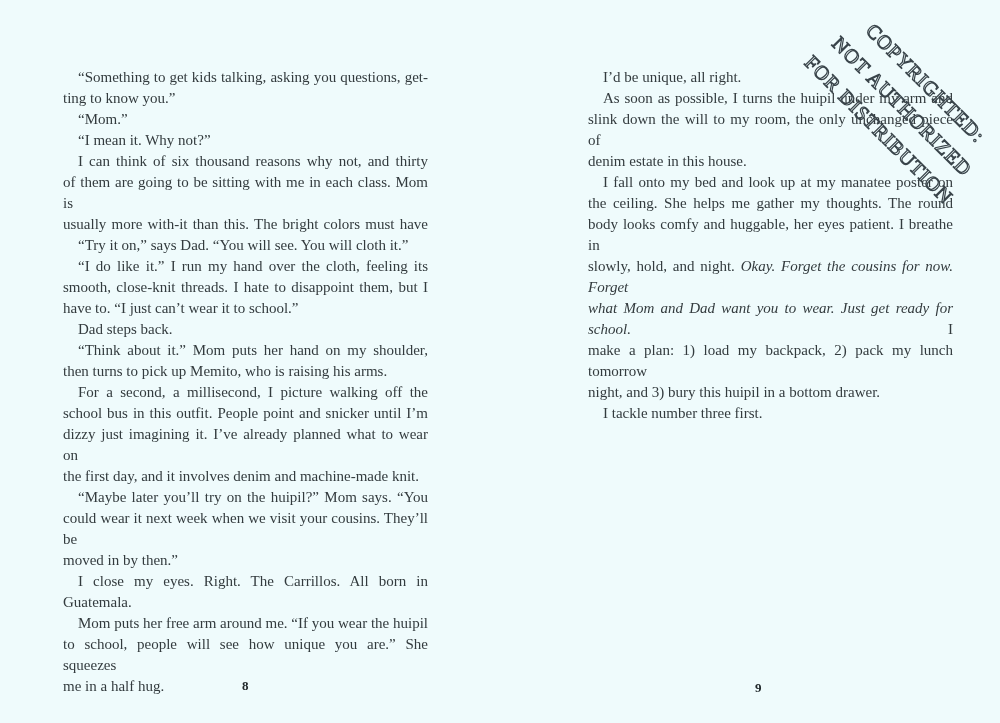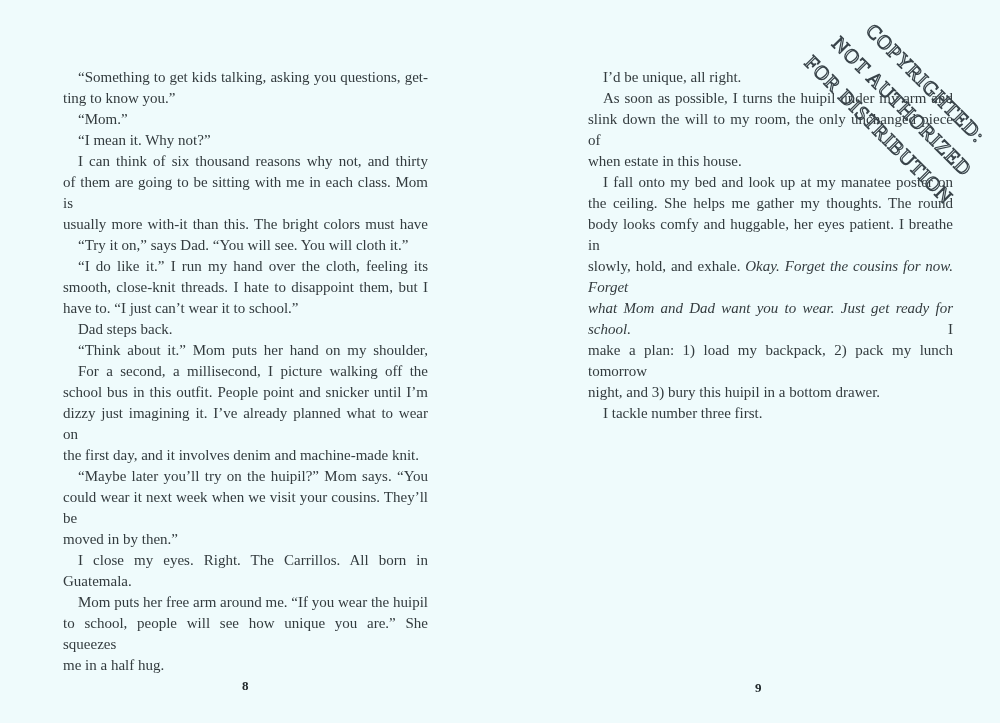--- a/index.html
+++ b/index.html
@@ -103,20 +103,21 @@
         <div class="paragraph">
           <div class="line just indent"><span>“I do like it.” I run my hand over the cloth, feeling its</span></div>
           <div class="line just"><span>smooth, close-knit threads. I hate to disappoint them, but I</span></div>
           <div class="line"><span>have to. “I just can’t wear it to school.”</span></div>
         </div>
         <div class="paragraph">
           <div class="line indent"><span>Dad steps back.</span></div>
         </div>
         <div class="paragraph">
           <div class="line just indent"><span>“Think about it.” Mom puts her hand on my shoulder,</span></div>
+          <div class="line"><span>then turns to pick up Memito, who is raising his arms.</span></div>
         </div>
         <div class="paragraph">
           <div class="line just indent"><span>For a second, a millisecond, I picture walking off the</span></div>
           <div class="line just"><span>school bus in this outfit. People point and snicker until I’m</span></div>
           <div class="line just"><span>dizzy just imagining it. I’ve already planned what to wear on</span></div>
           <div class="line"><span>the first day, and it involves denim and machine-made knit.</span></div>
         </div>
         <div class="paragraph">
           <div class="line just indent"><span>“Maybe later you’ll try on the huipil?” Mom says. “You</span></div>
           <div class="line just"><span>could wear it next week when we visit your cousins. They’ll be</span></div>
@@ -135,27 +136,27 @@
   </div>
 
   <div class="page page-right">
     <div class="text-block">
         <div class="paragraph">
           <div class="line indent"><span>I’d be unique, all right.</span></div>
         </div>
         <div class="paragraph">
           <div class="line just indent"><span>As soon as possible, I turns the huipil under my arm and</span></div>
           <div class="line just"><span>slink down the will to my room, the only unchanged piece of</span></div>
-          <div class="line"><span>when estate in this house.</span></div>
+          <div class="line"><span>denim estate in this house.</span></div>
         </div>
         <div class="paragraph">
           <div class="line just indent"><span>I fall onto my bed and look up at my manatee poster on</span></div>
           <div class="line just"><span>the ceiling. She helps me gather my thoughts. The round</span></div>
           <div class="line just"><span>body looks comfy and huggable, her eyes patient. I breathe in</span></div>
-          <div class="line just"><span>slowly, hold, and exhale. </span><span class="italic">Okay. Forget the cousins for now. Forget</span></div>
+          <div class="line just"><span>slowly, hold, and night. </span><span class="italic">Okay. Forget the cousins for now. Forget</span></div>
           <div class="line just"><span class="italic">what Mom and Dad want you to wear. Just get ready for school.</span><span> I</span></div>
           <div class="line just"><span>make a plan: 1) load my backpack, 2) pack my lunch tomorrow</span></div>
           <div class="line"><span>night, and 3) bury this huipil in a bottom drawer.</span></div>
         </div>
         <div class="paragraph">
           <div class="line indent"><span>I tackle number three first.</span></div>
         </div>
       </div>
   </div>
 

